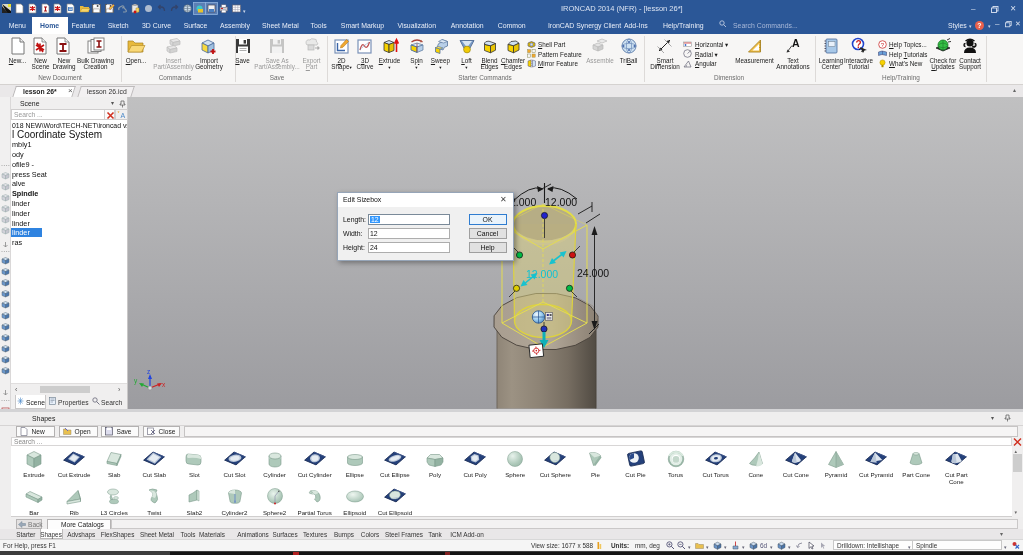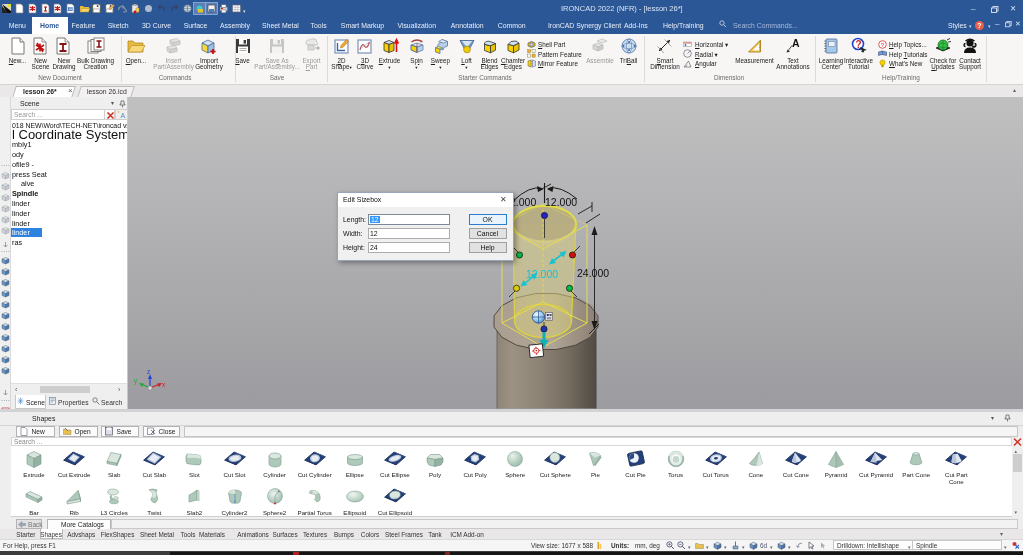--- a/index.html
+++ b/index.html
@@ -127,21 +127,21 @@
         <rect x="2" y="4" width="2" height="1" fill="#c22"></rect>
       </svg>
     </div>
 <div class="ab" style="left:231.9px;top:3.5px;width:10px;height:10px;">
       <svg width="10" height="10" style="">
         <rect x="0.5" y="1" width="8" height="7" fill="#fff" stroke="#667" stroke-width="0.7"></rect>
         <path d="M0.5 3.3 L8.5 3.3 M0.5 5.6 L8.5 5.6 M3.2 1 L3.2 8 M5.8 1 L5.8 8" stroke="#99a" stroke-width="0.5"></path>
       </svg>
     </div>
 <div class="ab t7" style="left:243px;top:6.5px;color:#cdd8ea;font-size:5px;">▾</div>
-<div class="ab t7" style="left:561px;top:4.5px;color:#dce4f2;font-size:7.5px;">IRONCAD 2022 (NFR) - [lesson 26*]</div>
+<div class="ab t7" style="left:561px;top:4.5px;color:#dce4f2;font-size:7.5px;">IRONCAD 2014 (NFR) - [lesson 26*]</div>
 <div class="ab t7" style="left:971px;top:5px;color:#dce4f2;font-size:8px;">–</div>
 <svg width="0" height="0" style=""></svg>
 <div class="ab" style="left:991px;top:5.5px;width:7px;height:6px;">
       <svg width="8" height="7" style="">
         <rect x="2" y="0.5" width="5" height="4.5" fill="none" stroke="#dce4f2" stroke-width="0.9"></rect>
         <rect x="0.5" y="2" width="5" height="4.5" fill="#2b5797" stroke="#dce4f2" stroke-width="0.9"></rect>
       </svg>
     </div>
 <div class="ab t7" style="left:1010px;top:4.5px;color:#dce4f2;font-size:7.5px;">✕</div>
 <div class="ab" style="left:0px;top:17px;width:1023px;height:16.5px;background:#2b5797;"></div>
@@ -877,26 +877,26 @@
       </svg>
     </div>
 <div class="ab" style="left:115px;top:108.5px;width:13px;height:11.5px;background:#f0efef;border:1px solid #d0cece;">
       <svg width="11" height="10" style="margin:0.5px">
         <text x="0.5" y="5" font-size="5" fill="#e8a020" font-family="Liberation Sans">*</text>
         <text x="3.5" y="8" font-size="7" fill="#4a88c8" font-family="Liberation Sans">A</text>
       </svg>
     </div>
 <div class="ab" style="left:11px;top:120px;width:116px;height:263px;background:#fff;overflow:hidden">
       <div class="ab t7" style="left:1px;top:1.5px;color:#111;font-size:6.9px;">018 NEW\Word\TECH-NET\ironcad vs s</div>
-<div class="ab t7" style="left:1px;top:11.3px;color:#111;font-size:13px;text-align:center;">l Coordinate System</div>
+<div class="ab t7" style="left:1px;top:11.3px;color:#111;font-size:10px;text-align:center;">l Coordinate System</div>
 <div class="ab t7" style="left:1px;top:21.1px;color:#111;font-size:7.3px;">mbly1</div>
 <div class="ab t7" style="left:1px;top:30.900000000000002px;color:#111;font-size:7.3px;">ody</div>
 <div class="ab t7" style="left:1px;top:40.7px;color:#111;font-size:7.3px;">ofile9 -</div>
 <div class="ab t7" style="left:1px;top:50.5px;color:#111;font-size:7.3px;">press Seat</div>
-<div class="ab t7" style="left:1px;top:60.3px;color:#111;font-size:7.3px;margin-left:9px;">alve</div>
+<div class="ab t7" style="left:1px;top:60.3px;color:#111;font-size:7.3px;">alve</div>
 <div class="ab t7" style="left:1px;top:70.1px;color:#111;font-size:7.3px;"><b>Spindle</b></div>
 <div class="ab t7" style="left:1px;top:79.89999999999999px;color:#111;font-size:7.3px;">linder</div>
 <div class="ab t7" style="left:1px;top:89.69999999999999px;color:#111;font-size:7.3px;">linder</div>
 <div class="ab t7" style="left:1px;top:99.49999999999999px;color:#111;font-size:7.3px;">linder</div>
 <div class="ab" style="left:0px;top:107.79999999999998px;width:31px;height:9.3px;background:#2f83e0;"></div>
 <div class="ab t7" style="left:1px;top:109.29999999999998px;color:#fff;font-size:7.3px;">linder</div>
 <div class="ab t7" style="left:1px;top:119.09999999999998px;color:#111;font-size:7.3px;">ras</div>
     </div>
 <div class="ab" style="left:11px;top:383px;width:116px;height:12px;background:#f0efef;border-top:1px solid #e0dede;"></div>
 <div class="ab t7" style="left:15px;top:385.5px;color:#555;font-size:7px;">‹</div>

